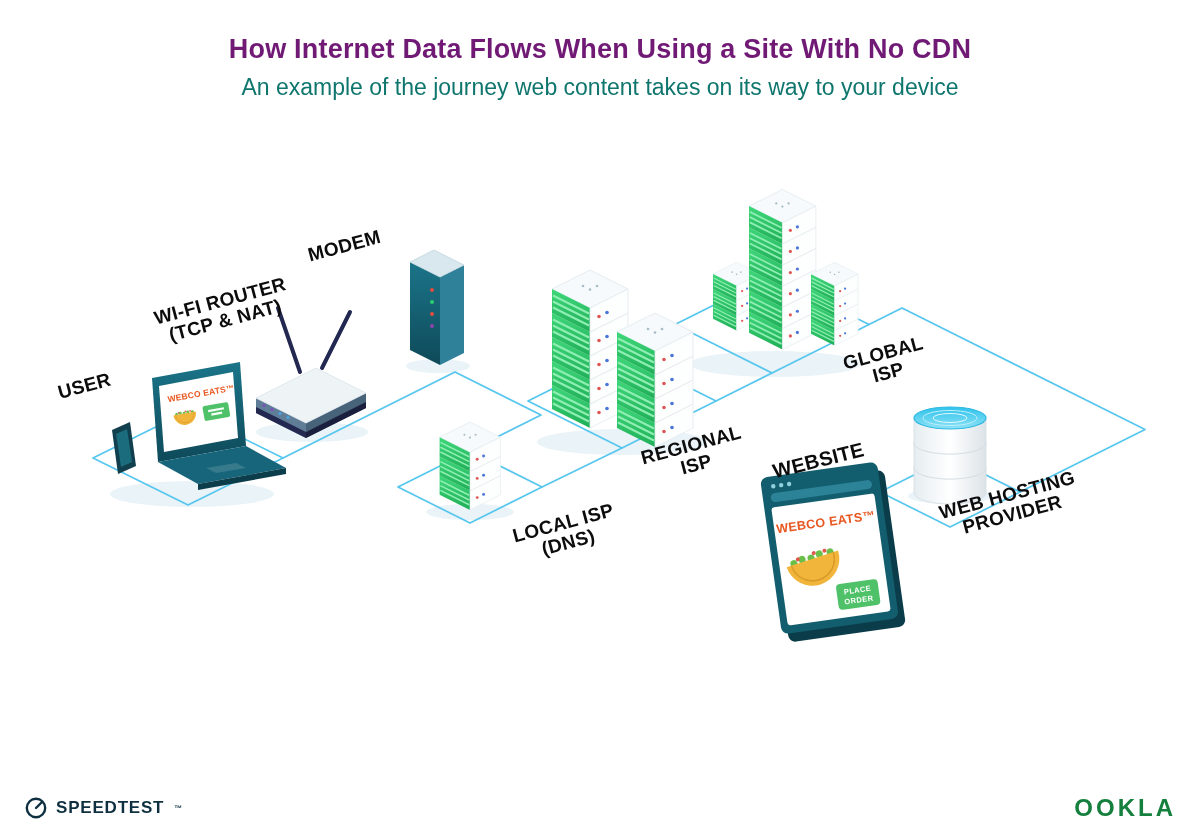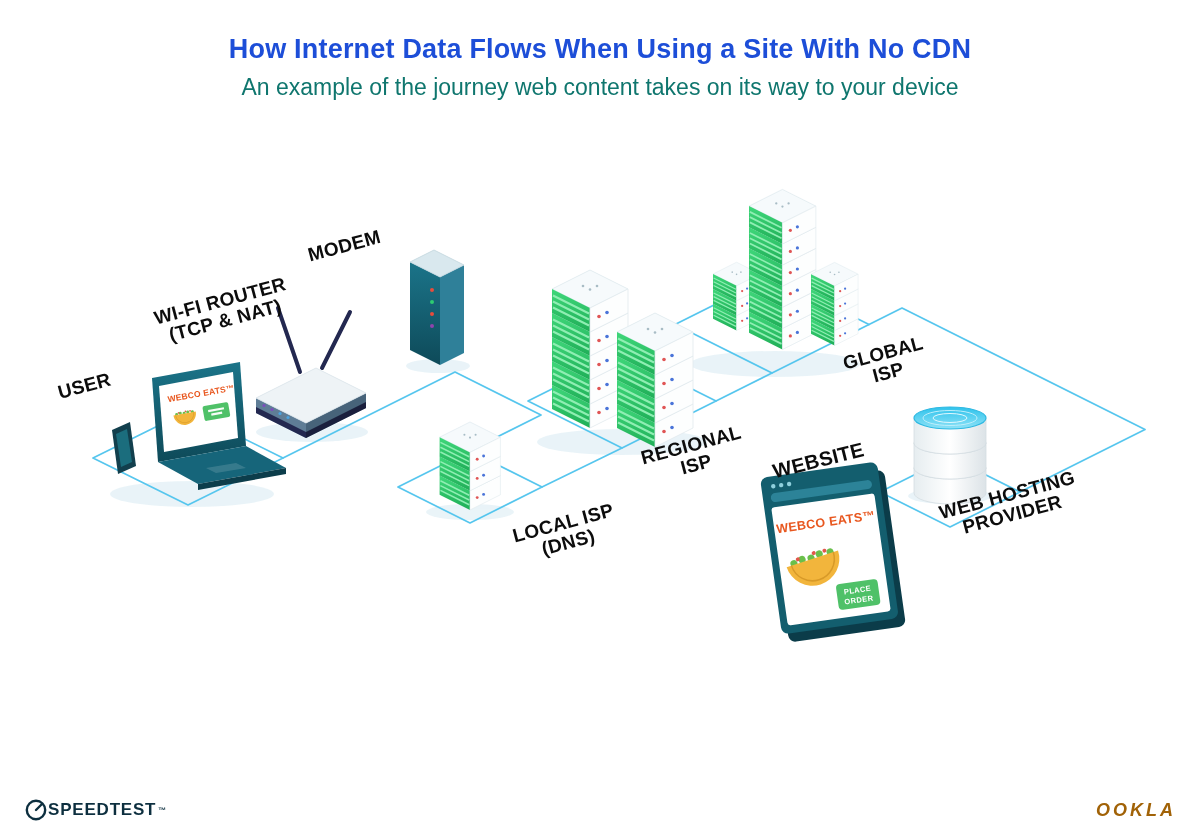--- a/index.html
+++ b/index.html
@@ -1,35 +1,35 @@
 <!DOCTYPE html>
 <html><head>
 <meta charset="utf-8">
 <style>
   html,body { margin:0; padding:0; }
   body {
     width:1200px; height:836px; background:#ffffff; position:relative; overflow:hidden;
     font-family:"Liberation Sans", sans-serif;
   }
   .header { position:absolute; top:34px; left:0; width:100%; text-align:center; }
-  .header h1 { margin:0; font-size:27px; font-weight:700; color:#1d4ed8; letter-spacing:.2px; }
+  .header h1 { margin:0; font-size:27px; font-weight:700; color:#701a75; letter-spacing:.2px; }
   .header p  { margin:9px 0 0; font-size:23px; color:#0f766e; font-weight:400; }
   svg.diagram { position:absolute; left:0; top:0; }
   .lbl text {
     font-family:"Liberation Sans", sans-serif; font-weight:700; font-size:19px;
     fill:#0c0c0c; text-anchor:middle; letter-spacing:.3px;
   }
   .iso { fill:none; stroke:#56c6ee; stroke-width:1.7; stroke-linejoin:round; stroke-linecap:round; }
   .brand    { font-family:"Liberation Sans",sans-serif; font-weight:700; font-size:12.5px; fill:#e8571f; text-anchor:middle; letter-spacing:.3px; }
   .brand-sm { font-family:"Liberation Sans",sans-serif; font-weight:700; font-size:8.5px;  fill:#e8571f; text-anchor:middle; letter-spacing:.2px; }
   .btn      { font-family:"Liberation Sans",sans-serif; font-weight:700; font-size:7.5px;  fill:#ffffff; text-anchor:middle; letter-spacing:.4px; }
   .footer { position:absolute; left:24px; right:24px; bottom:14px; display:flex; justify-content:space-between; align-items:center; }
-  .speedtest { display:flex; align-items:center; gap:0; color:#0d2f3f; font-weight:700; font-size:17px; letter-spacing:.8px; }
+  .speedtest { display:flex; align-items:center; gap:8px; color:#0d2f3f; font-weight:700; font-size:17px; letter-spacing:.8px; }
   .speedtest sup { font-size:8px; margin-left:2px; }
-  .ookla { color:#a16207; font-weight:700; font-size:18px; letter-spacing:3px;font-style:italic; }
+  .ookla { color:#15803d; font-weight:700; font-size:24px; letter-spacing:3px; }
 </style>
 </head>
 <body>
 
 <div class="header">
   <h1>How Internet Data Flows When Using a Site With No CDN</h1>
   <p>An example of the journey web content takes on its way to your device</p>
 </div>
 
 <svg class="diagram" width="1200" height="836" viewBox="0 0 1200 836">

